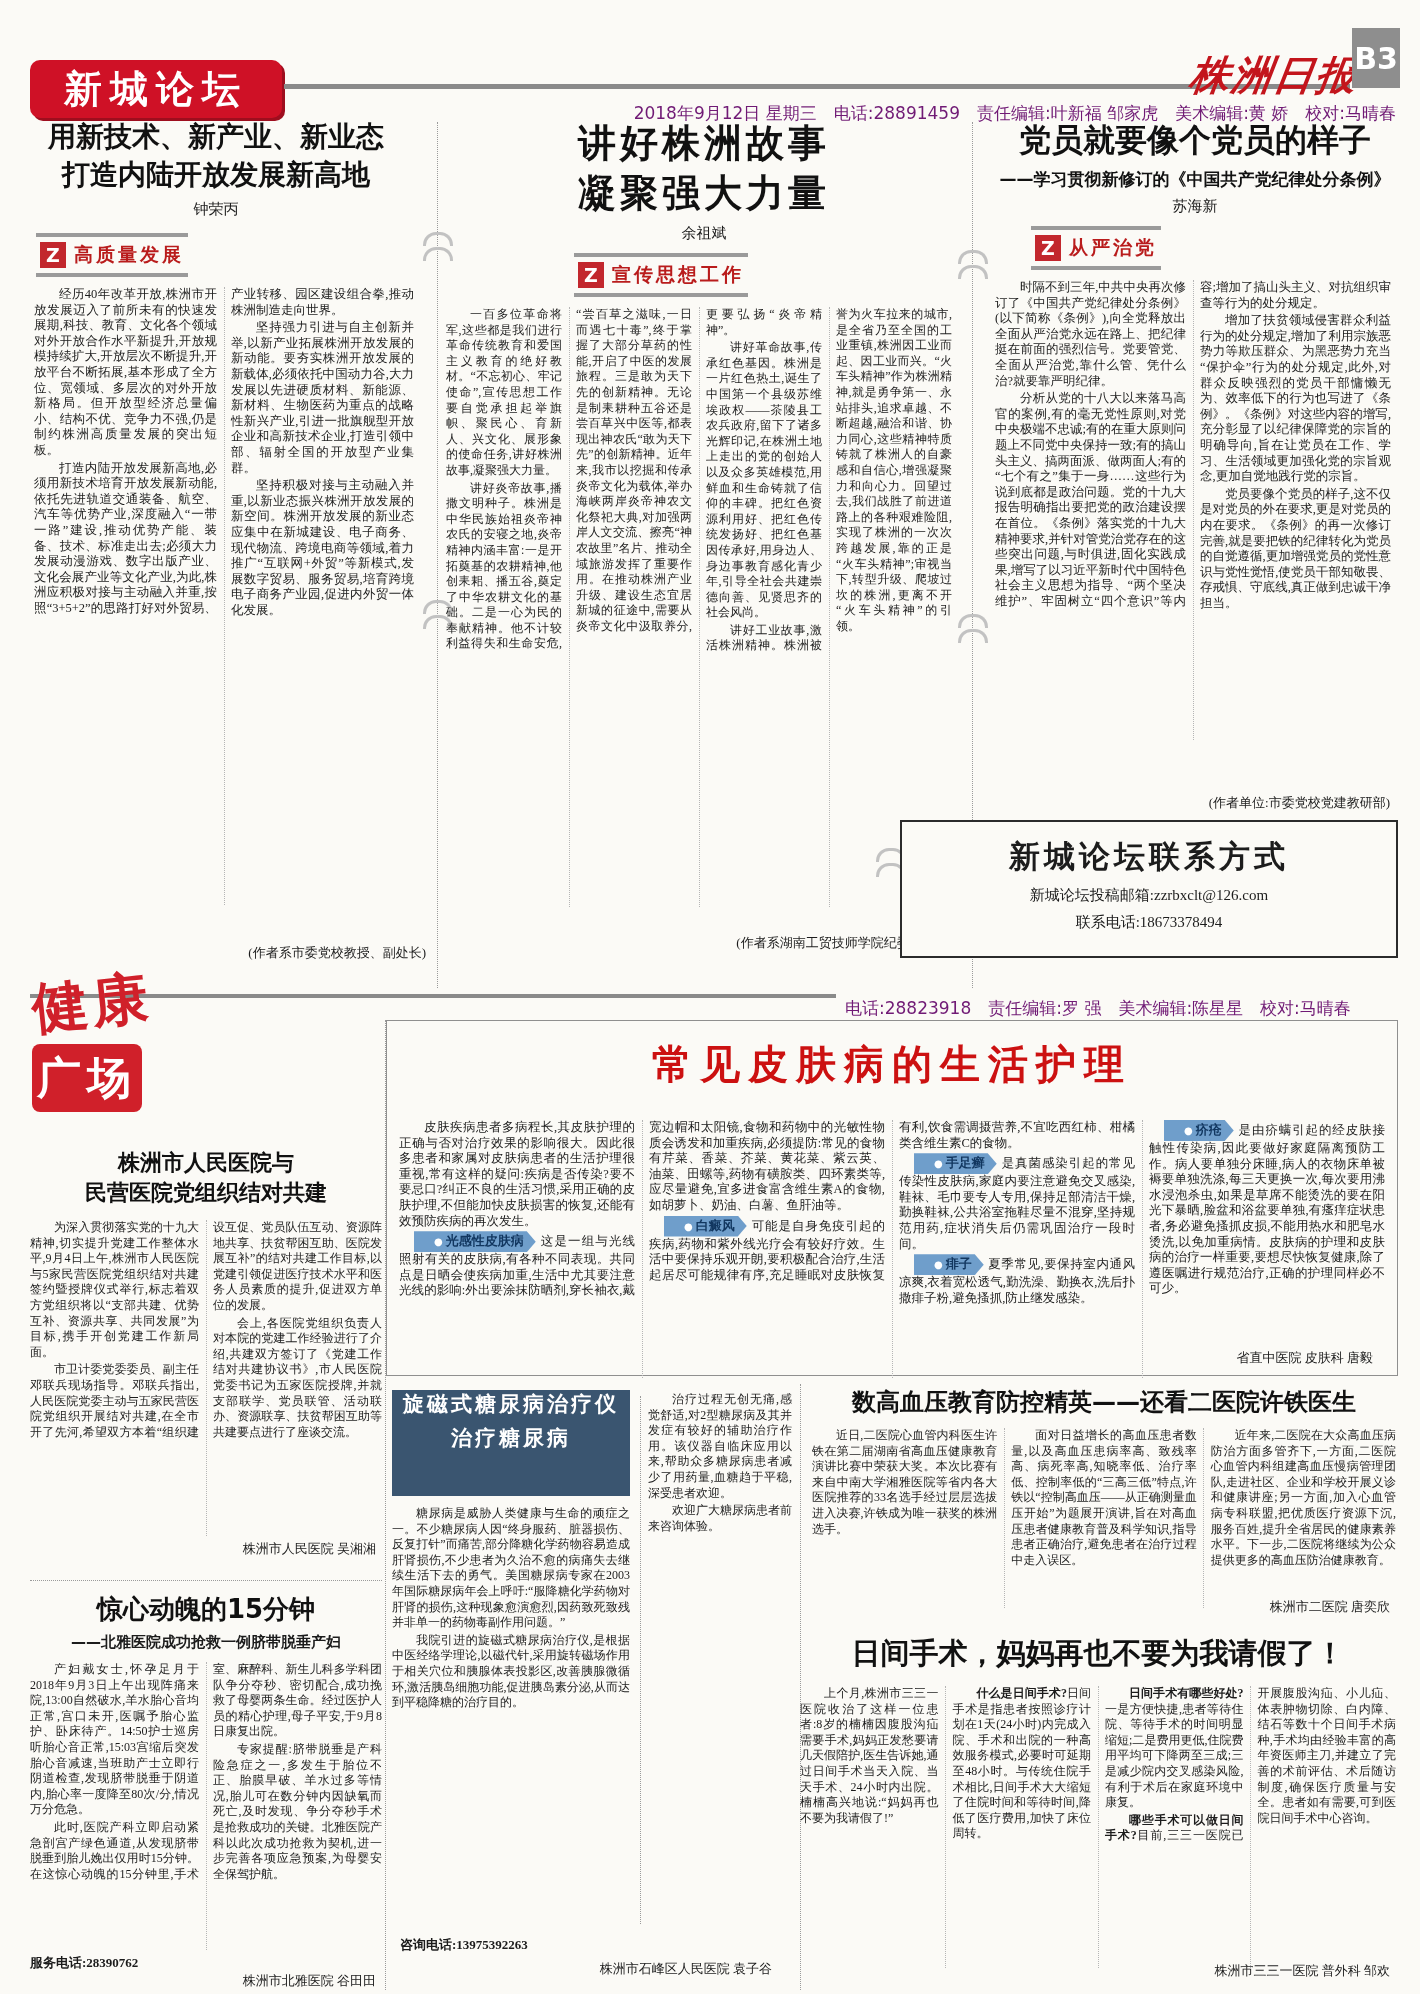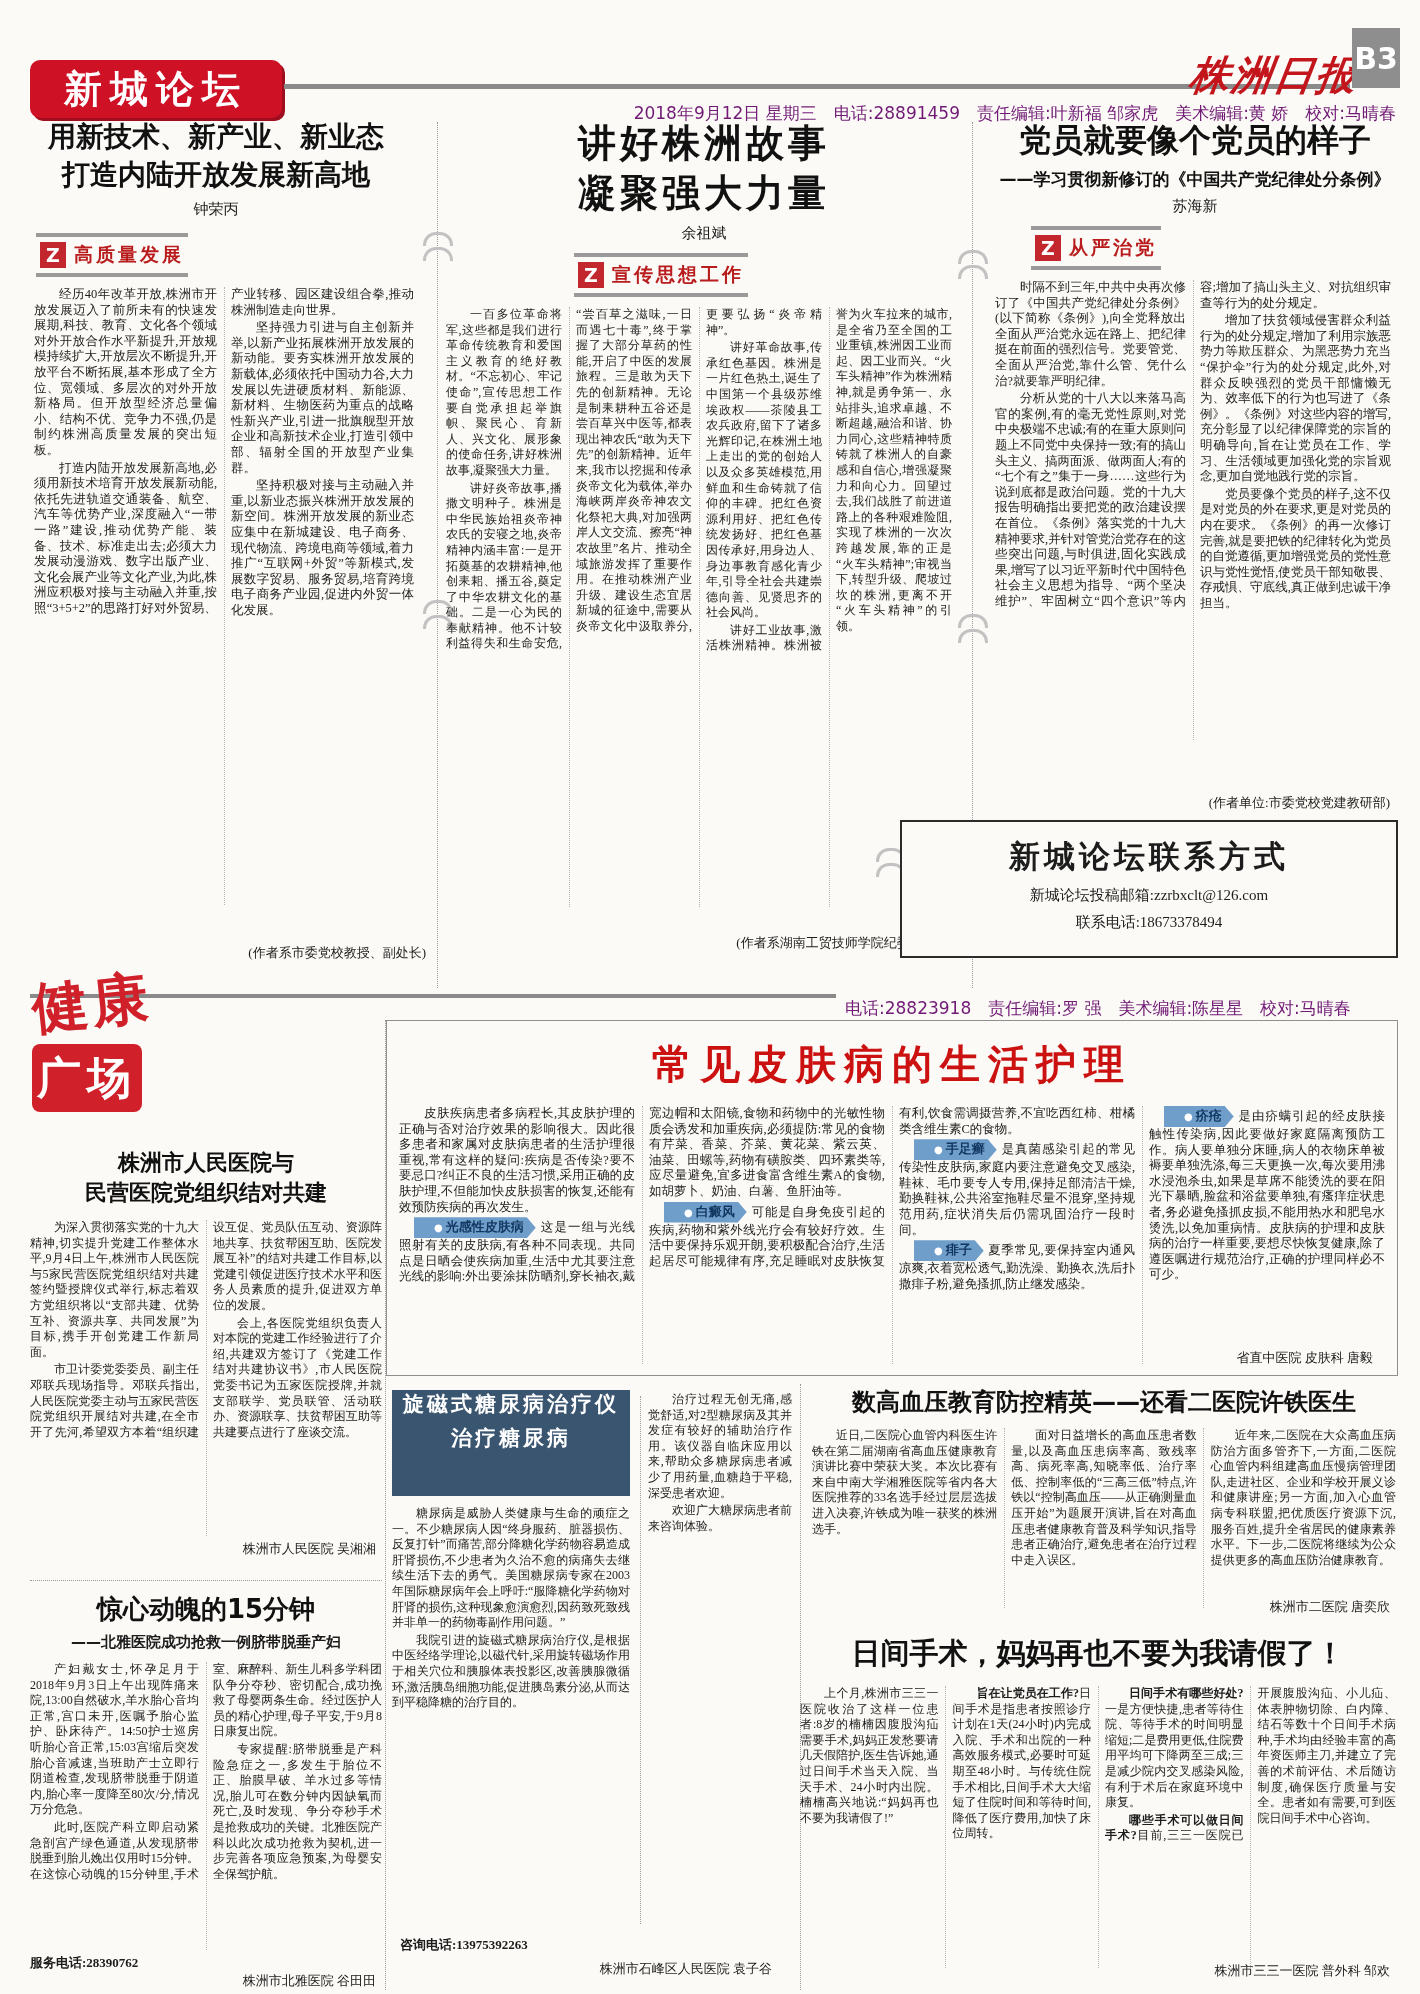--- a/index.html
+++ b/index.html
@@ -156,21 +156,21 @@
   <div class="abs" style="left:30px;top:994px;width:806px;height:4px;background:#8a8a8a;"></div>
   <div class="abs dateline" style="left:845px;top:989px;">电话:28823918　责任编辑:罗 强　美术编辑:陈星星　校对:马晴春</div>
 
   <div class="abs" id="hplogo" style="left:32px;top:966px;width:160px;">
     <span class="l1">健康</span>
     <div class="l2">广场</div>
   </div>
 
   <div class="abs" id="skinblock" style="left:386px;top:1020px;width:1010px;height:354px;">
     <div class="hl" id="skintitle" style="margin-top:16px;">常见皮肤病的生活护理</div>
-    <div class="body" style="column-count:4;height:258px;margin:14px 12px 0 12px;font-size:12.5px;">
+    <div class="body" style="column-count:4;height:258px;margin:28px 12px 0 12px;font-size:12.5px;">
       <p>皮肤疾病患者多病程长,其皮肤护理的正确与否对治疗效果的影响很大。因此很多患者和家属对皮肤病患者的生活护理很重视,常有这样的疑问:疾病是否传染?要不要忌口?纠正不良的生活习惯,采用正确的皮肤护理,不但能加快皮肤损害的恢复,还能有效预防疾病的再次发生。</p>
       <p style="text-indent:1.2em;"><span class="btag"><span class="dot">●</span><span>光感性皮肤病</span></span><span>这是一组与光线照射有关的皮肤病,有各种不同表现。共同点是日晒会使疾病加重,生活中尤其要注意光线的影响:外出要涂抹防晒剂,穿长袖衣,戴宽边帽和太阳镜,食物和药物中的光敏性物质会诱发和加重疾病,必须提防:常见的食物有芹菜、香菜、芥菜、黄花菜、紫云英、油菜、田螺等,药物有磺胺类、四环素类等,应尽量避免,宜多进食富含维生素A的食物,如胡萝卜、奶油、白薯、鱼肝油等。</span></p>
       <p style="text-indent:1.2em;"><span class="btag"><span class="dot">●</span><span>白癜风</span></span><span>可能是自身免疫引起的疾病,药物和紫外线光疗会有较好疗效。生活中要保持乐观开朗,要积极配合治疗,生活起居尽可能规律有序,充足睡眠对皮肤恢复有利,饮食需调摄营养,不宜吃西红柿、柑橘类含维生素C的食物。</span></p>
       <p style="text-indent:1.2em;"><span class="btag"><span class="dot">●</span><span>手足癣</span></span><span>是真菌感染引起的常见传染性皮肤病,家庭内要注意避免交叉感染,鞋袜、毛巾要专人专用,保持足部清洁干燥,勤换鞋袜,公共浴室拖鞋尽量不混穿,坚持规范用药,症状消失后仍需巩固治疗一段时间。</span></p>
       <p style="text-indent:1.2em;"><span class="btag"><span class="dot">●</span><span>痱子</span></span><span>夏季常见,要保持室内通风凉爽,衣着宽松透气,勤洗澡、勤换衣,洗后扑撒痱子粉,避免搔抓,防止继发感染。</span></p>
       <p style="text-indent:1.2em;"><span class="btag"><span class="dot">●</span><span>疥疮</span></span><span>是由疥螨引起的经皮肤接触性传染病,因此要做好家庭隔离预防工作。病人要单独分床睡,病人的衣物床单被褥要单独洗涤,每三天更换一次,每次要用沸水浸泡杀虫,如果是草席不能烫洗的要在阳光下暴晒,脸盆和浴盆要单独,有瘙痒症状患者,务必避免搔抓皮损,不能用热水和肥皂水烫洗,以免加重病情。皮肤病的护理和皮肤病的治疗一样重要,要想尽快恢复健康,除了遵医嘱进行规范治疗,正确的护理同样必不可少。</span></p>
     </div>
     <div class="sig" style="position:absolute;right:24px;bottom:8px;width:260px;">省直中医院 皮肤科 唐毅</div>
   </div>
 
@@ -227,20 +227,20 @@
       <p>面对日益增长的高血压患者数量,以及高血压患病率高、致残率高、病死率高,知晓率低、治疗率低、控制率低的“三高三低”特点,许铁以“控制高血压——从正确测量血压开始”为题展开演讲,旨在对高血压患者健康教育普及科学知识,指导患者正确治疗,避免患者在治疗过程中走入误区。</p>
       <p>近年来,二医院在大众高血压病防治方面多管齐下,一方面,二医院心血管内科组建高血压慢病管理团队,走进社区、企业和学校开展义诊和健康讲座;另一方面,加入心血管病专科联盟,把优质医疗资源下沉,服务百姓,提升全省居民的健康素养水平。下一步,二医院将继续为公众提供更多的高血压防治健康教育。</p>
     </div>
   </div>
   <div class="abs sig" style="left:1140px;top:1598px;width:250px;">株洲市二医院 唐奕欣</div>
 
   <div class="abs" style="left:800px;top:1634px;width:596px;">
     <div class="hl atitle" style="font-size:29px;">日间手术，妈妈再也不要为我请假了！</div>
     <div class="body" style="column-count:4;height:282px;margin-top:12px;font-size:12px;">
       <p>上个月,株洲市三三一医院收治了这样一位患者:8岁的楠楠因腹股沟疝需要手术,妈妈正发愁要请几天假陪护,医生告诉她,通过日间手术当天入院、当天手术、24小时内出院。楠楠高兴地说:“妈妈再也不要为我请假了!”</p>
-      <p><strong>旨在让党员在工作?</strong><span>日间手术是指患者按照诊疗计划在1天(24小时)内完成入院、手术和出院的一种高效服务模式,必要时可延期至48小时。与传统住院手术相比,日间手术大大缩短了住院时间和等待时间,降低了医疗费用,加快了床位周转。</span></p>
+      <p><strong>什么是日间手术?</strong><span>日间手术是指患者按照诊疗计划在1天(24小时)内完成入院、手术和出院的一种高效服务模式,必要时可延期至48小时。与传统住院手术相比,日间手术大大缩短了住院时间和等待时间,降低了医疗费用,加快了床位周转。</span></p>
       <p><strong>日间手术有哪些好处?</strong><span>一是方便快捷,患者等待住院、等待手术的时间明显缩短;二是费用更低,住院费用平均可下降两至三成;三是减少院内交叉感染风险,有利于术后在家庭环境中康复。</span></p>
       <p><strong>哪些手术可以做日间手术?</strong><span>目前,三三一医院已开展腹股沟疝、小儿疝、体表肿物切除、白内障、结石等数十个日间手术病种,手术均由经验丰富的高年资医师主刀,并建立了完善的术前评估、术后随访制度,确保医疗质量与安全。患者如有需要,可到医院日间手术中心咨询。</span></p>
     </div>
   </div>
   <div class="abs sig" style="left:1090px;top:1962px;width:300px;">株洲市三三一医院 普外科 邹欢</div>
 
 </div>
 
 </body></html>

